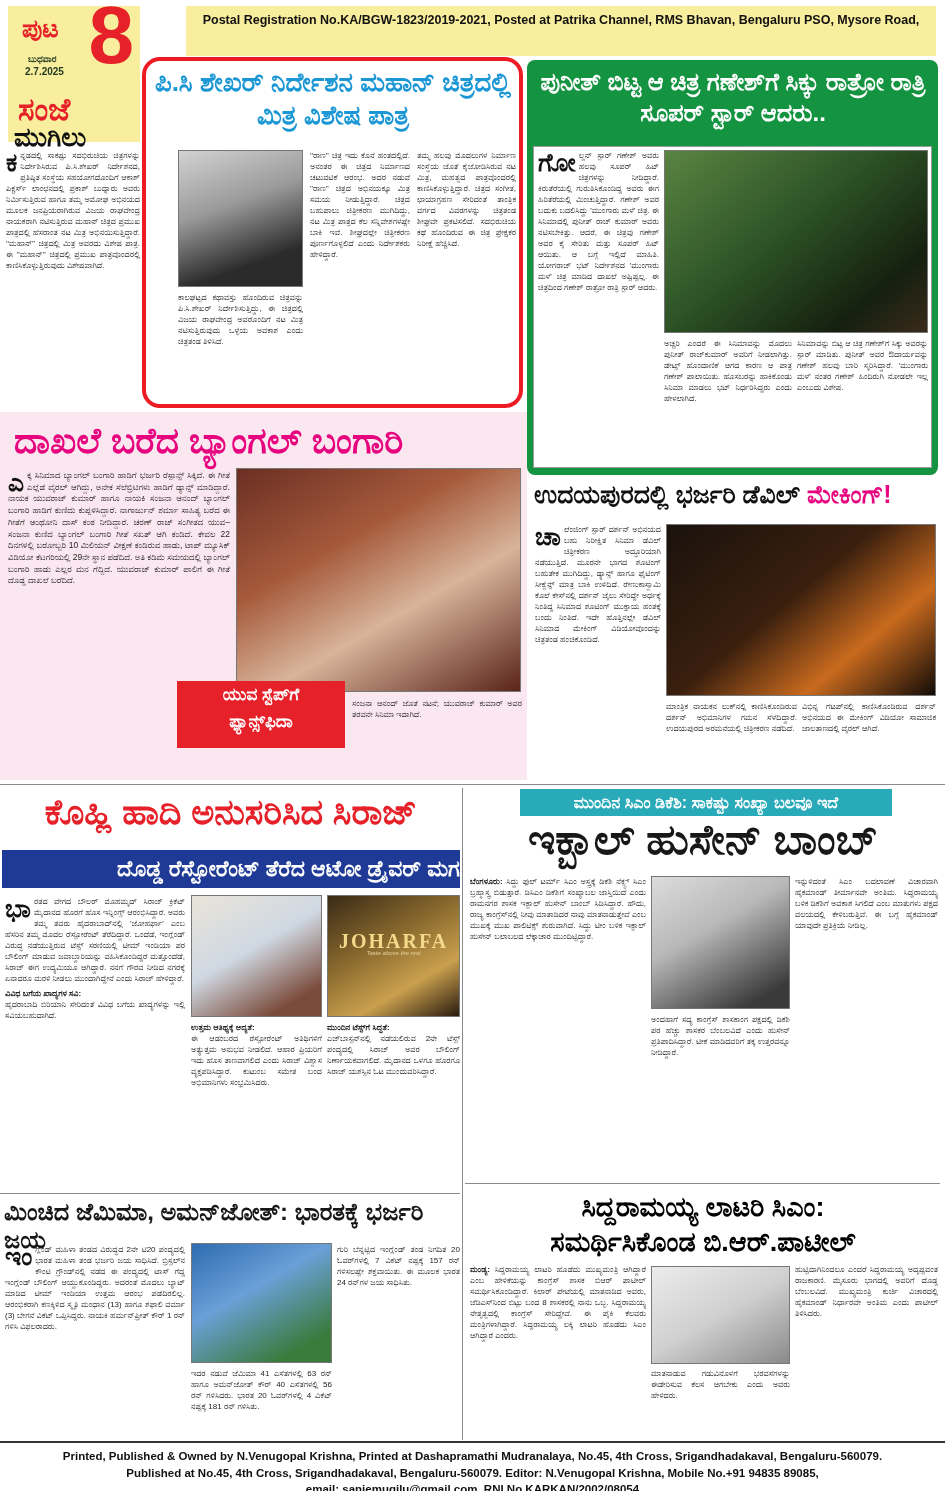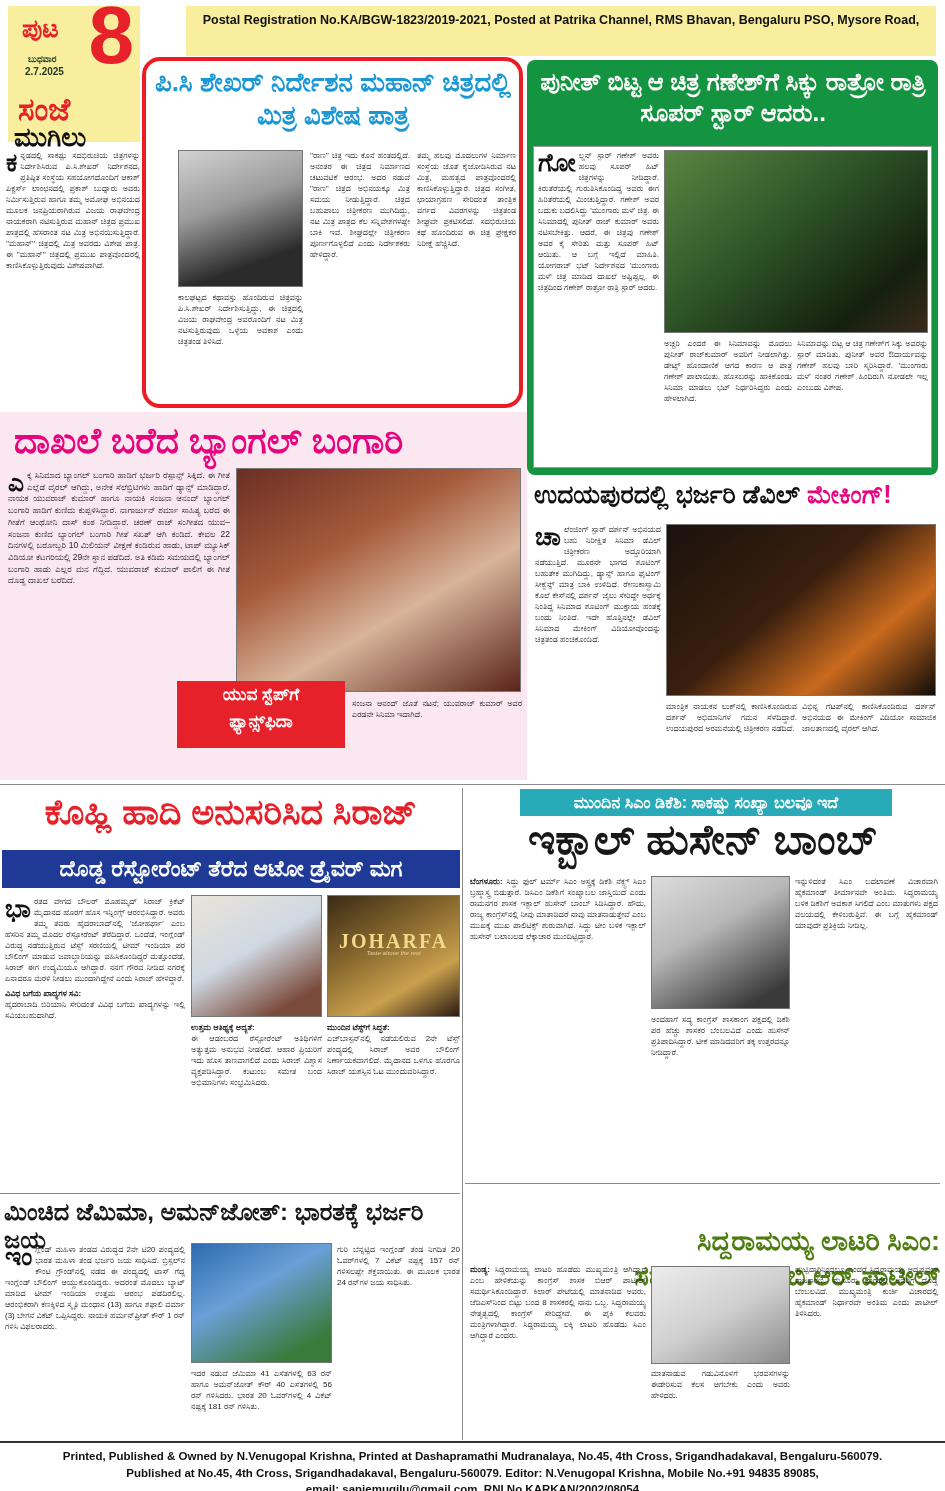--- a/index.html
+++ b/index.html
@@ -24,25 +24,25 @@
   .hl-mahaan{position:absolute;left:150px;top:66px;width:366px;text-align:center;font-size:26px;font-weight:bold;color:#1b97d5;line-height:1.25;}
   .greenbox{position:absolute;left:527px;top:60px;width:411px;height:415px;background:#149340;border-radius:8px;}
   .hl-ganesh{position:absolute;left:534px;top:66px;width:398px;text-align:center;font-size:24px;font-weight:bold;color:#ffffff;line-height:1.3;}
   .greeninner{position:absolute;left:533px;top:146px;width:399px;height:322px;background:#ffffff;border:1px solid #9a9a9a;box-sizing:border-box;}
   .pinkbox{position:absolute;left:0;top:412px;width:527px;height:368px;background:#fbe7f0;}
   .hl-bangari{position:absolute;left:14px;top:420px;width:505px;font-size:36px;font-weight:bold;color:#e6057f;}
   .capbox{position:absolute;left:177px;top:681px;width:168px;height:67px;background:#e62129;color:#fff;font-weight:bold;font-size:17px;text-align:center;line-height:1.6;padding-top:0;box-sizing:border-box;z-index:3;}
   .hl-devil{position:absolute;left:534px;top:480px;width:404px;font-size:25px;font-weight:bold;color:#111;}
   .hl-devil .pink{color:#e6057f;}
   .hl-siraj{position:absolute;left:0;top:792px;width:462px;text-align:center;font-size:35px;font-weight:bold;color:#e62129;}
-  .bluebar{position:absolute;left:2px;top:850px;width:458px;height:38px;background:#1e3a96;color:#fff;font-size:22px;font-weight:bold;text-align:center;line-height:38px;}
+  .bluebar{position:absolute;left:2px;top:850px;width:458px;height:38px;background:#1e3a96;color:#fff;font-size:22px;font-weight:bold;text-align:right;line-height:38px;}
   .kicker{position:absolute;left:520px;top:789px;width:372px;height:27px;background:#29aab8;color:#fff;font-size:16px;font-weight:bold;text-align:center;line-height:27px;}
   .hl-iqbal{position:absolute;left:466px;top:816px;width:474px;text-align:center;font-size:42px;font-weight:bold;color:#181818;}
   .hl-cricket{position:absolute;left:4px;top:1198px;width:456px;font-size:24px;font-weight:bold;color:#181818;}
-  .hl-patil{position:absolute;left:466px;top:1224px;width:474px;text-align:right;font-size:27px;font-weight:bold;color:#4d7c0f;line-height:1.3;}
+  .hl-patil{position:absolute;left:466px;top:1190px;width:474px;text-align:center;font-size:27px;font-weight:bold;color:#000000;line-height:1.3;}
   .rule{position:absolute;background:#8a8a8a;}
   .footer{position:absolute;left:0;top:1448px;width:945px;text-align:center;font-size:11.5px;font-weight:bold;color:#111;line-height:1.45;}
   .joh-txt{position:absolute;left:0;top:34px;width:100%;text-align:center;color:#f3d98a;font-weight:bold;font-size:20px;letter-spacing:2px;font-family:"Liberation Serif",serif;}
   .joh-tag{position:absolute;left:0;top:54px;width:100%;text-align:center;color:#e8d2a0;font-size:6px;font-style:italic;}
 </style>
 </head>
 <body>
 
 <div class="abs yellow" style="left:8px;top:6px;width:132px;height:136px;">
   <span class="m-puta">ಪುಟ</span>
@@ -74,21 +74,21 @@
 <div class="col" style="left:797px;top:338px;width:131px;height:126px;">ಸಿನಿಮಾವನ್ನು ಬಿಟ್ಟ ಆ ಚಿತ್ರ ಗಣೇಶ್‌ಗೆ ಸಿಕ್ಕು ಅವರನ್ನು ಸ್ಟಾರ್ ಮಾಡಿತು. ಪುನೀತ್ ಅವರ ಔದಾರ್ಯವನ್ನು ಗಣೇಶ್ ಹಲವು ಬಾರಿ ಸ್ಮರಿಸಿದ್ದಾರೆ. 'ಮುಂಗಾರು ಮಳೆ' ನಂತರ ಗಣೇಶ್ ಹಿಂದಿರುಗಿ ನೋಡಲೇ ಇಲ್ಲ ಎಂಬುದು ವಿಶೇಷ.</div>
 
 <div class="pinkbox"></div>
 <div class="hl-bangari">ದಾಖಲೆ ಬರೆದ ಬ್ಯಾಂಗಲ್ ಬಂಗಾರಿ</div>
 <div class="photo" style="left:236px;top:468px;width:285px;height:224px;background:linear-gradient(150deg,#6b2f23 0%,#a65a3c 35%,#d8b49a 62%,#5a241a 100%);z-index:1;"></div>
 <div class="col" style="left:8px;top:470px;width:222px;height:302px;font-size:8.5px;"><span class="dc">ಎ</span><span>ಕ್ಕ ಸಿನಿಮಾದ ಬ್ಯಾಂಗಲ್ ಬಂಗಾರಿ ಹಾಡಿಗೆ ಭರ್ಜರಿ ರೆಸ್ಪಾನ್ಸ್ ಸಿಕ್ಕಿದೆ. ಈ ಗೀತೆ ಎಲ್ಲೆಡೆ ವೈರಲ್ ಆಗಿದ್ದು, ಅನೇಕ ಸೆಲೆಬ್ರಿಟಿಗಳು ಹಾಡಿಗೆ ಡ್ಯಾನ್ಸ್ ಮಾಡಿದ್ದಾರೆ. ನಾಯಕ ಯುವರಾಜ್ ಕುಮಾರ್ ಹಾಗೂ ನಾಯಕಿ ಸಂಜನಾ ಆನಂದ್ ಬ್ಯಾಂಗಲ್ ಬಂಗಾರಿ ಹಾಡಿಗೆ ಕುಣಿದು ಕುಪ್ಪಳಿಸಿದ್ದಾರೆ. ನಾಗಾರ್ಜುನ್ ಶರ್ಮಾ ಸಾಹಿತ್ಯ ಬರೆದ ಈ ಗೀತೆಗೆ ಆಂಥೋನಿ ದಾಸ್ ಕಂಠ ನೀಡಿದ್ದಾರೆ. ಚರಣ್ ರಾಜ್ ಸಂಗೀತದ ಯುವ–ಸಂಜನಾ ಕುಣಿದ ಬ್ಯಾಂಗಲ್ ಬಂಗಾರಿ ಗೀತೆ ಸಖತ್ ಆಗಿ ಕಂಡಿದೆ. ಕೇವಲ 22 ದಿನಗಳಲ್ಲಿ ಬರೋಬ್ಬರಿ 10 ಮಿಲಿಯನ್ ವೀಕ್ಷಣೆ ಕಂಡಿರುವ ಹಾಡು, ಟಾಪ್ ಮ್ಯೂಸಿಕ್ ವಿಡಿಯೋ ಕೆಟಗರಿಯಲ್ಲಿ 29ನೇ ಸ್ಥಾನ ಪಡೆದಿದೆ. ಅತಿ ಕಡಿಮೆ ಸಮಯದಲ್ಲಿ ಬ್ಯಾಂಗಲ್ ಬಂಗಾರಿ ಹಾಡು ಎಲ್ಲರ ಮನ ಗೆದ್ದಿದೆ. ಯುವರಾಜ್ ಕುಮಾರ್ ಪಾಲಿಗೆ ಈ ಗೀತೆ ದೊಡ್ಡ ದಾಖಲೆ ಬರೆದಿದೆ.</span></div>
 <div class="capbox">
   <div>ಯುವ ಸ್ಟೆಪ್‌ಗೆ</div>
   <div>ಫ್ಯಾನ್ಸ್‌ಫಿದಾ</div>
 </div>
-<div class="col" style="left:352px;top:698px;width:170px;height:78px;">ಸಂಜನಾ ಆನಂದ್ ಜೊತೆ ನಟನೆ; ಯುವರಾಜ್ ಕುಮಾರ್ ಅವರ ಎರಡನೇ ಸಿನಿಮಾ ಇದಾಗಿದೆ.</div>
+<div class="col" style="left:352px;top:698px;width:170px;height:78px;">ಸಂಜನಾ ಆನಂದ್ ಜೊತೆ ನಟನೆ; ಯುವರಾಜ್ ಕುಮಾರ್ ಅವರ ತರವನೇ ಸಿನಿಮಾ ಇದಾಗಿದೆ.</div>
 
 <div class="hl-devil"><span>ಉದಯಪುರದಲ್ಲಿ ಭರ್ಜರಿ ಡೆವಿಲ್ </span><span class="pink">ಮೇಕಿಂಗ್!</span></div>
 <div class="photo" style="left:666px;top:524px;width:270px;height:172px;background:linear-gradient(140deg,#1a120d 0%,#3a1f0e 45%,#c96a1e 72%,#120c08 100%);"></div>
 <div class="col" style="left:535px;top:524px;width:126px;height:254px;"><span class="dc">ಚಾ</span><span>ಲೆಂಜಿಂಗ್ ಸ್ಟಾರ್ ದರ್ಶನ್ ಅಭಿನಯದ ಬಹು ನಿರೀಕ್ಷಿತ ಸಿನಿಮಾ ಡೆವಿಲ್ ಚಿತ್ರೀಕರಣ ಅದ್ಧೂರಿಯಾಗಿ ನಡೆಯುತ್ತಿದೆ. ಮೂರನೇ ಭಾಗದ ಶೂಟಿಂಗ್ ಬಹುತೇಕ ಮುಗಿದಿದ್ದು, ಡ್ಯಾನ್ಸ್ ಹಾಗೂ ಫೈಟಿಂಗ್ ಸೀಕ್ವೆನ್ಸ್ ಮಾತ್ರ ಬಾಕಿ ಉಳಿದಿದೆ. ರೇಣುಕಾಸ್ವಾಮಿ ಕೊಲೆ ಕೇಸ್‌ನಲ್ಲಿ ದರ್ಶನ್ ಜೈಲು ಸೇರಿದ್ದೇ ಅರ್ಧಕ್ಕೆ ನಿಂತಿದ್ದ ಸಿನಿಮಾದ ಶೂಟಿಂಗ್ ಮುಕ್ತಾಯ ಹಂತಕ್ಕೆ ಬಂದು ನಿಂತಿದೆ. ಇದೇ ಹೊತ್ತಿನಲ್ಲೇ ಡೆವಿಲ್ ಸಿನಿಮಾದ ಮೇಕಿಂಗ್ ವಿಡಿಯೋವೊಂದನ್ನು ಚಿತ್ರತಂಡ ಹಂಚಿಕೊಂಡಿದೆ.</span></div>
 <div class="col" style="left:666px;top:701px;width:131px;height:77px;">ಮಾಂತ್ರಿಕ ನಾಯಕನ ಲುಕ್‌ನಲ್ಲಿ ಕಾಣಿಸಿಕೊಂಡಿರುವ ದರ್ಶನ್ ಅಭಿಮಾನಿಗಳ ಗಮನ ಸೆಳೆದಿದ್ದಾರೆ. ಉದಯಪುರದ ಅರಮನೆಯಲ್ಲಿ ಚಿತ್ರೀಕರಣ ನಡೆದಿದೆ.</div>
 <div class="col" style="left:802px;top:701px;width:134px;height:77px;">ವಿಭಿನ್ನ ಗೆಟಪ್‌ನಲ್ಲಿ ಕಾಣಿಸಿಕೊಂಡಿರುವ ದರ್ಶನ್ ಅಭಿನಯದ ಈ ಮೇಕಿಂಗ್ ವಿಡಿಯೋ ಸಾಮಾಜಿಕ ಜಾಲತಾಣದಲ್ಲಿ ವೈರಲ್ ಆಗಿದೆ.</div>
 
 <div class="rule" style="left:0;top:784px;width:945px;height:1px;"></div>
 <div class="rule" style="left:462px;top:788px;width:1px;height:652px;"></div>
 <div class="rule" style="left:0;top:1193px;width:460px;height:1px;"></div>

